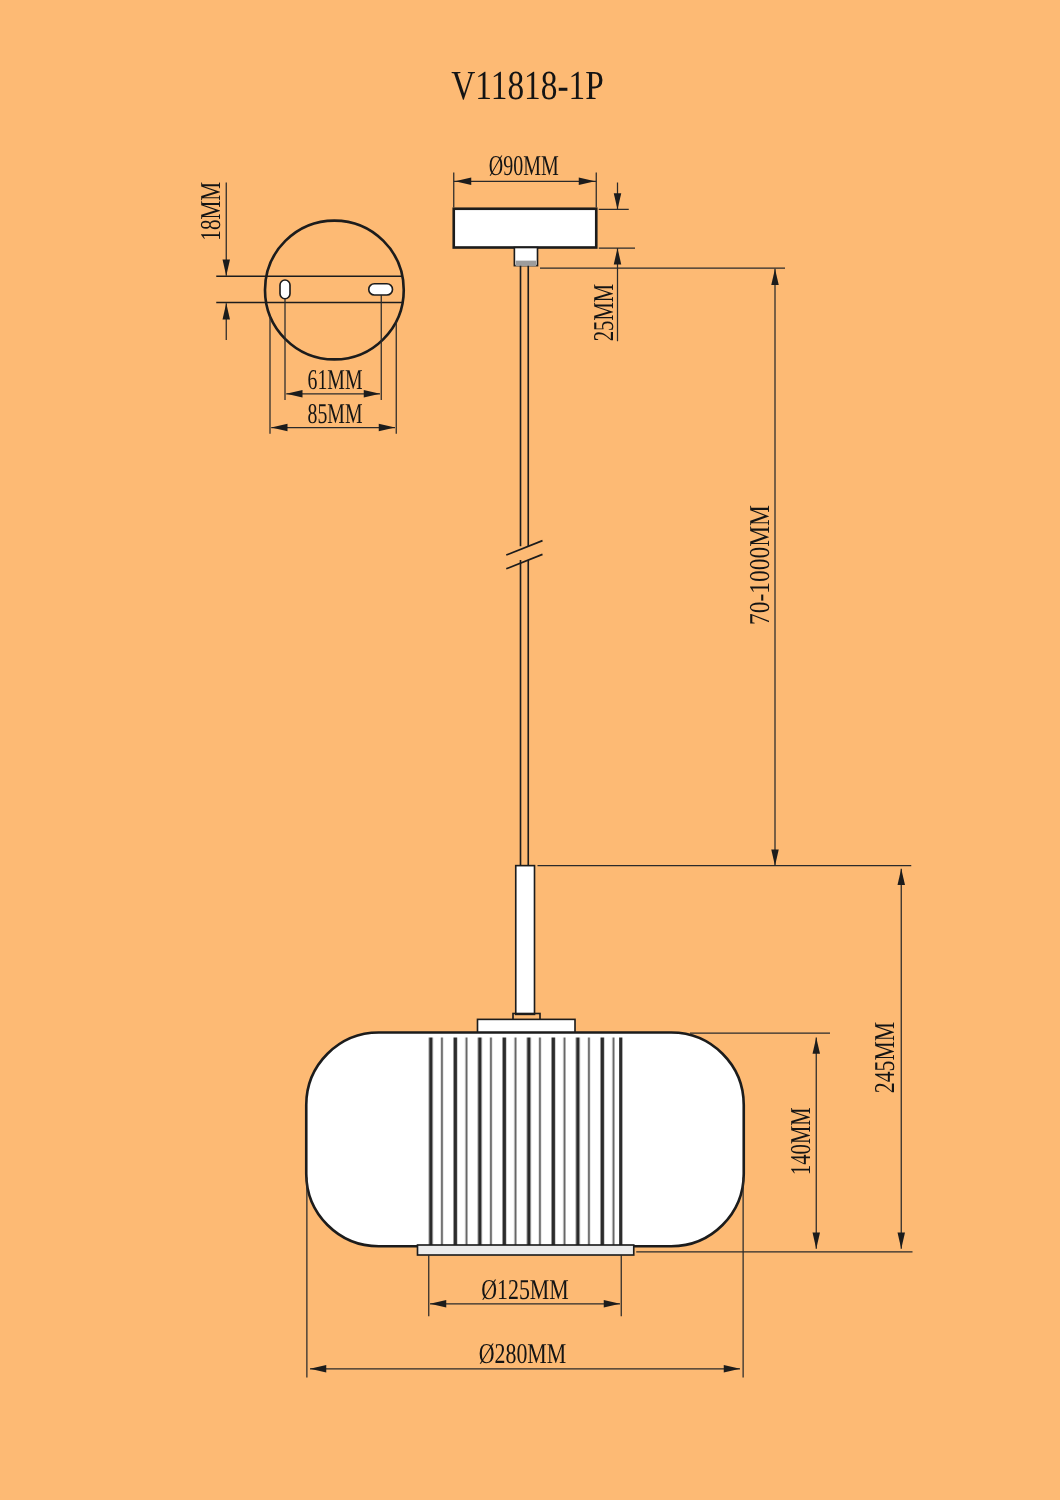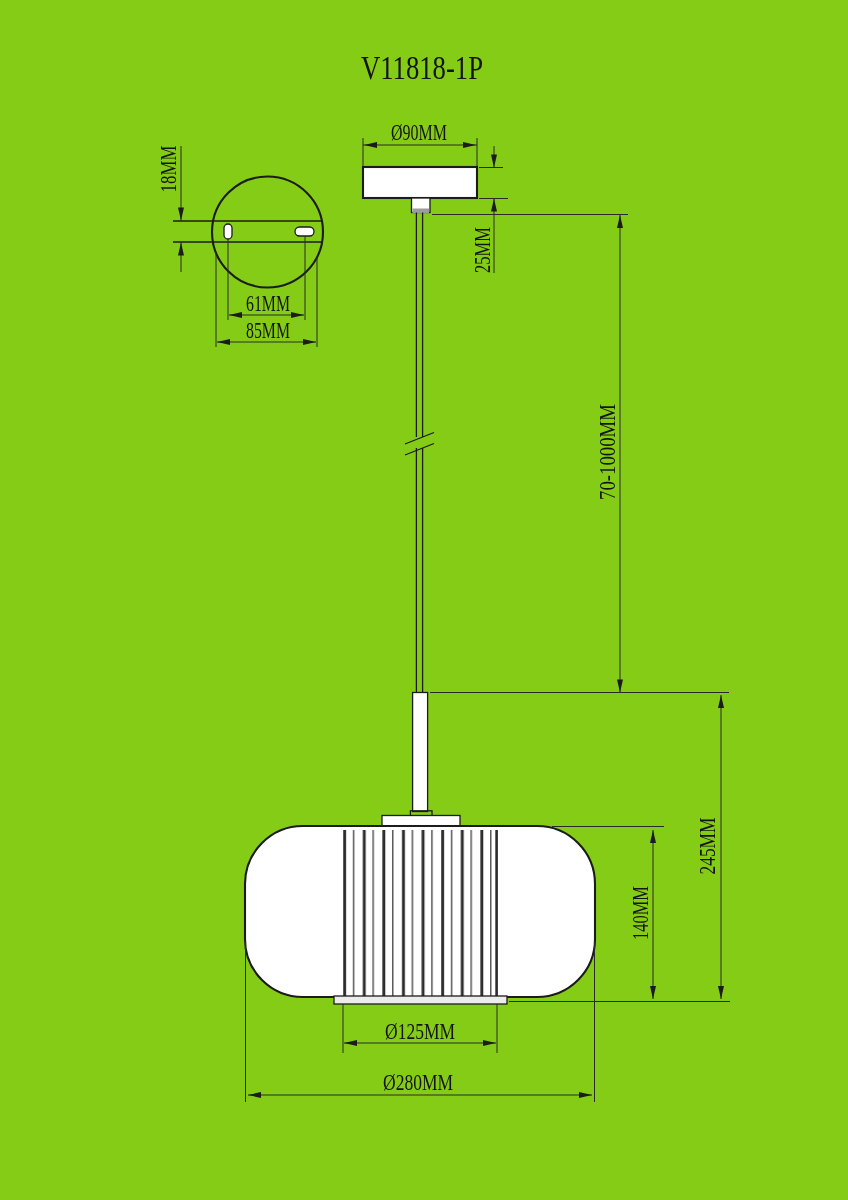--- a/index.html
+++ b/index.html
@@ -1,19 +1,19 @@
 <!DOCTYPE html>
 <html><head>
 <meta charset="utf-8">
 <style>
   html,body{margin:0;padding:0;background:#ffffff;}
   .page{
     position:relative;
     width:848px;height:1200px;
-    background:#84cc16;
+    background:#fdba74;
     font-family:"Liberation Serif", serif;
     overflow:hidden;
   }
   svg{display:block;}
   .outline{fill:none;stroke:#1c1c1c;stroke-width:2.1;}
   .outline-thin{fill:none;stroke:#1c1c1c;stroke-width:1.3;}
   .dimline{fill:none;stroke:#2a2a2a;stroke-width:1;}
   .arw{fill:#1c1c1c;stroke:none;}
   .dimtext{
     font-family:"Liberation Serif", serif;

